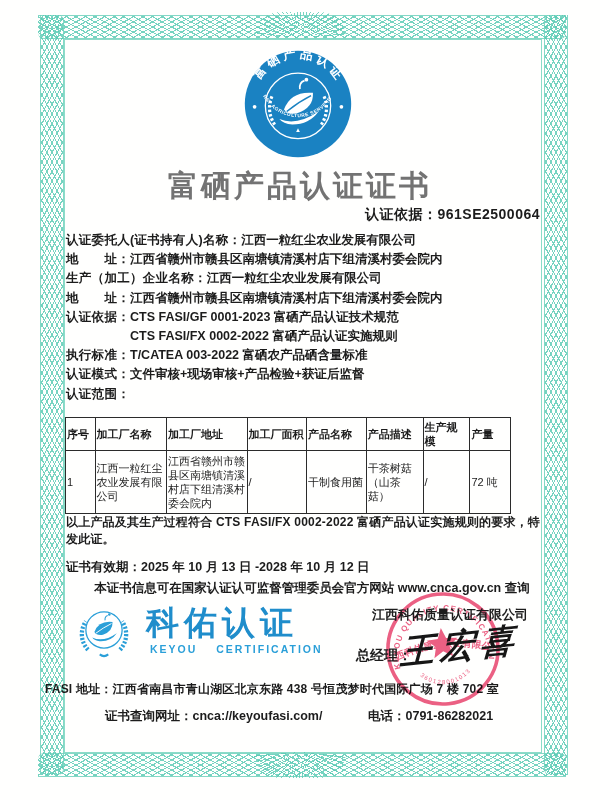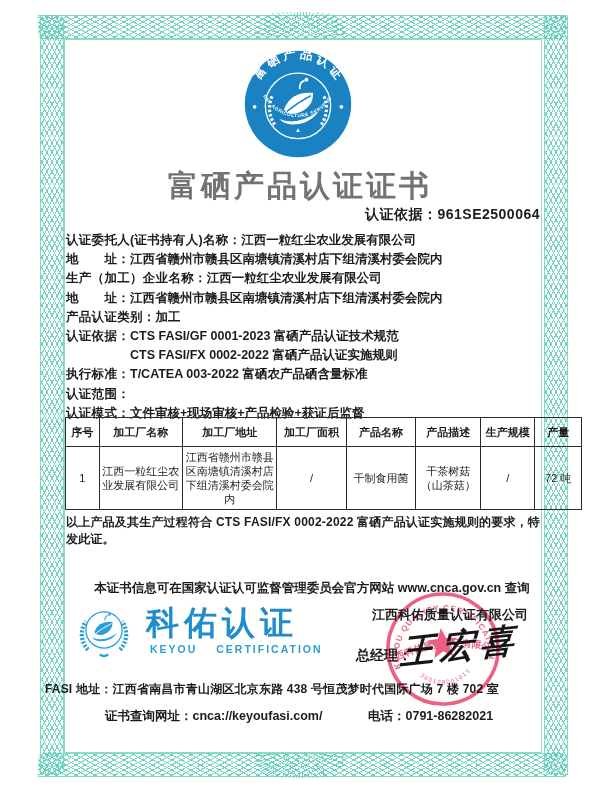--- a/index.html
+++ b/index.html
@@ -32,22 +32,22 @@
   .certno{position:absolute;left:65px;top:206px;width:475px;text-align:right;
     font-size:14px;font-weight:bold;letter-spacing:.5px;}
 
   
   .fields{position:absolute;left:66px;top:231px;width:424px;font-size:12.5px;font-weight:bold;line-height:19.2px;}
   .frow{white-space:nowrap;}
   .frow .lbl{letter-spacing:.3px;}
   .frow.indent{padding-left:64px;}
 
   
-  table.scope{position:absolute;left:65px;top:417px;width:517px;border-collapse:collapse;
-    font-size:11px;text-align:center;color:#1c1c1c;}
+  table.scope{position:absolute;left:65px;top:417px;width:446px;border-collapse:collapse;
+    font-size:11px;text-align:left;color:#1c1c1c;}
   table.scope th,table.scope td{border:1px solid #2b2b2b;padding:2px 1px;font-weight:normal;line-height:14px;}
   table.scope th{height:24px;font-weight:bold;}
   table.scope td{height:58px;}
 
   .statement{position:absolute;left:66px;top:514px;width:480px;font-size:12px;font-weight:600;letter-spacing:.2px;}
   .dateline1{position:absolute;left:66px;top:537px;width:476px;font-size:12.5px;font-weight:bold;}
   .dateline1 .d2{position:absolute;left:200px;}
   .dateline2{position:absolute;left:66px;top:559px;font-size:12.5px;font-weight:bold;}
   .wwwline{position:absolute;left:12px;top:580px;width:600px;text-align:center;font-size:12.5px;font-weight:600;}
 
@@ -107,26 +107,25 @@
   </svg>
 
   <div class="title">富硒产品认证证书</div>
   <div class="certno"><span>认证依据：</span><span>961SE2500064</span></div>
 
   <div class="fields">
     <div class="frow"><span class="lbl">认证委托人(证书持有人)名称：</span><span class="val">江西一粒红尘农业发展有限公司</span></div>
     <div class="frow"><span class="lbl">地　　址：</span><span class="val">江西省赣州市赣县区南塘镇清溪村店下组清溪村委会院内</span></div>
     <div class="frow"><span class="lbl">生产（加工）企业名称：</span><span class="val">江西一粒红尘农业发展有限公司</span></div>
     <div class="frow"><span class="lbl">地　　址：</span><span class="val">江西省赣州市赣县区南塘镇清溪村店下组清溪村委会院内</span></div>
-    <div class="frow"><span class="lbl">产品认证类别：</span><span class="val">加工</span></div>
     <div class="frow"><span class="lbl">认证依据：</span><span class="val">CTS FASI/GF 0001-2023 富硒产品认证技术规范</span></div>
     <div class="frow indent"><span class="val">CTS FASI/FX 0002-2022 富硒产品认证实施规则</span></div>
     <div class="frow"><span class="lbl">执行标准：</span><span class="val">T/CATEA 003-2022 富硒农产品硒含量标准</span></div>
+    <div class="frow"><span class="lbl">认证模式：</span><span class="val">文件审核+现场审核+产品检验+获证后监督</span></div>
     <div class="frow"><span class="lbl">认证范围：</span></div>
-    <div class="frow"><span class="lbl">认证模式：</span><span class="val">文件审核+现场审核+产品检验+获证后监督</span></div>
   </div>
 
   <table class="scope">
     <colgroup>
       <col style="width:31px">
         <col style="width:77px">
         <col style="width:87px">
         <col style="width:64px">
       <col style="width:64px">
         <col style="width:60px">
@@ -153,20 +152,21 @@
         <td>/</td>
         <td>干制食用菌</td>
         <td>干茶树菇（山茶菇）</td>
         <td>/</td>
         <td>72 吨</td>
       </tr>
     </tbody>
   </table>
 
   <div class="statement">以上产品及其生产过程符合 CTS FASI/FX 0002-2022 富硒产品认证实施规则的要求，特发此证。</div>
+  <div class="dateline2"><span>证书有效期：</span><span>2025 年 10 月 13 日 -2028 年 10 月 12 日</span></div>
   <div class="wwwline">本证书信息可在国家认证认可监督管理委员会官方网站 www.cnca.gov.cn 查询</div>
 
   <svg class="keyou-emblem" viewBox="0 0 120 120">
     <path d="M 30 95 A 42 42 0 0 1 26 42" fill="none" stroke="#2a9fd8" stroke-width="8" stroke-dasharray="4 3"></path>
     <path d="M 90 95 A 42 42 0 0 0 94 42" fill="none" stroke="#2a9fd8" stroke-width="8" stroke-dasharray="4 3"></path>
     <path d="M 52 104 q 8 6 16 0" fill="none" stroke="#2a9fd8" stroke-width="4"></path>
     <circle cx="60" cy="58" r="34" fill="#ffffff" stroke="#2a9fd8" stroke-width="2.4"></circle>
     <path d="M 42 62 Q 50 40 76 43 Q 77 60 58 67 Q 46 69 42 62 Z" fill="#2a9fd8"></path>
     <path d="M 45 64 Q 58 54 74 46" fill="none" stroke="#ffffff" stroke-width="1.8"></path>
     <path d="M 38 72 Q 58 82 84 64 Q 73 80 52 79 Q 42 78 38 72 Z" fill="#2a9fd8"></path>

